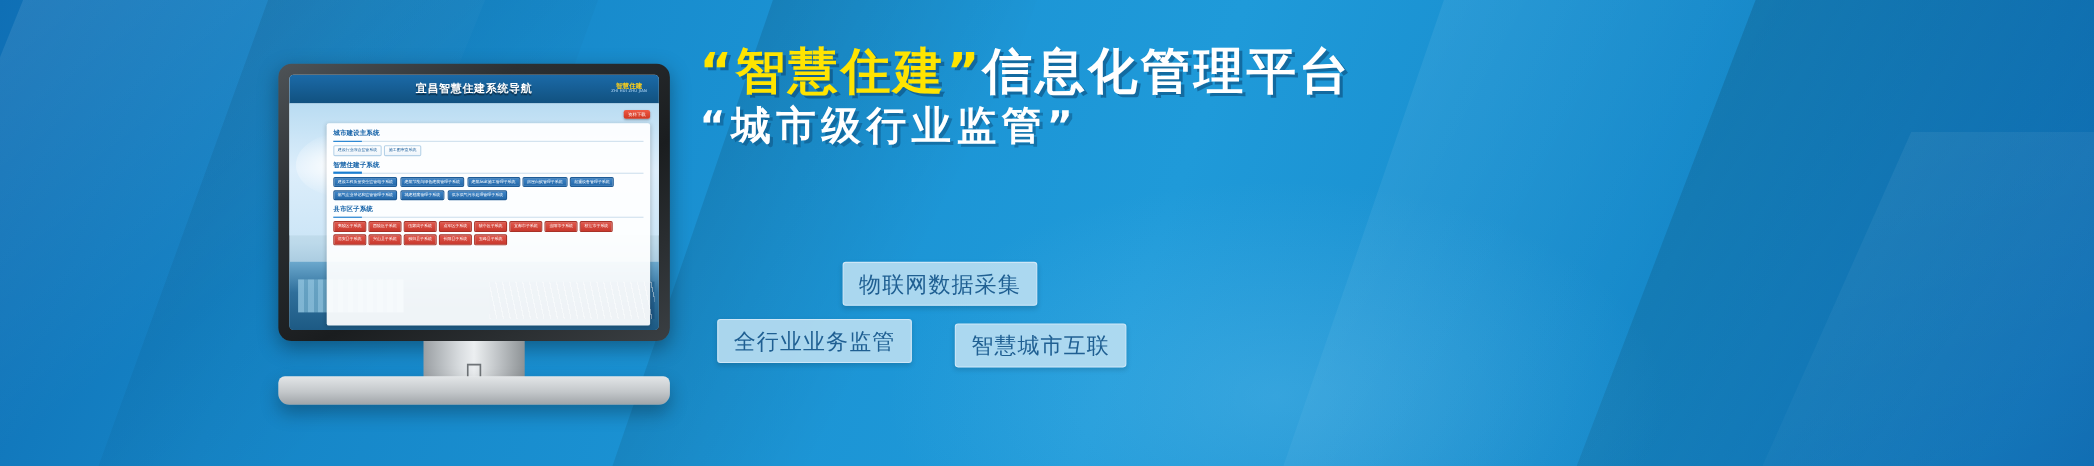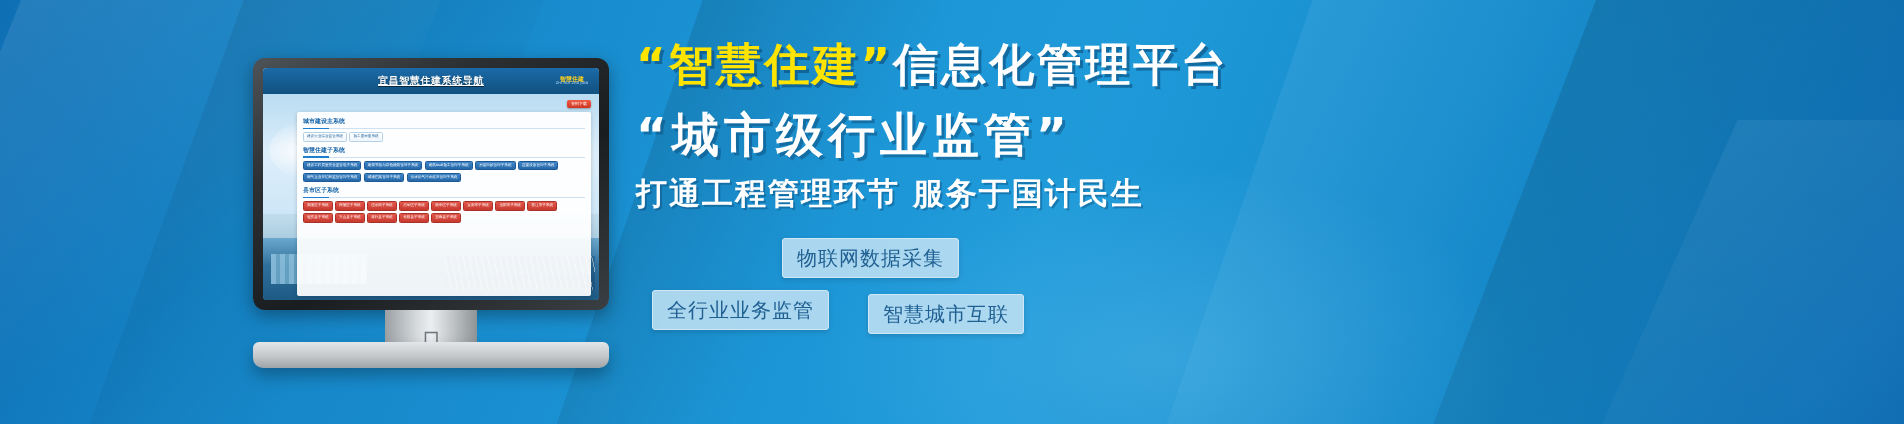--- a/index.html
+++ b/index.html
@@ -39,21 +39,21 @@
   
   .monitor{position:absolute;left:253px;top:58px;width:356px;height:252px;}
   .bezel{position:absolute;inset:0;border-radius:12px;
     background:linear-gradient(150deg,#4e5357 0%,#2c3033 28%,#1a1d1f 60%,#3a3f43 100%);
     box-shadow:0 6px 18px rgba(0,0,0,.35);padding:8px;box-sizing:border-box;}
   .screen{position:absolute;left:10px;top:10px;right:10px;bottom:10px;border-radius:4px;overflow:hidden;
     background:linear-gradient(#cfe4f2,#eaf3fa 34%,#bcd9ea 66%,#6e9fbe 100%);}
   .scr-top{height:26px;background:linear-gradient(#1b6aa8,#11517f);
     display:flex;align-items:center;justify-content:center;position:relative;}
   .scr-title{color:#fff;font-size:10px;font-weight:bold;letter-spacing:.6px;
-    text-shadow:0 1px 1px rgba(0,0,0,.5);text-decoration:underline;}
+    text-shadow:0 1px 1px rgba(0,0,0,.5);}
   .scr-logo{position:absolute;right:5px;top:3px;width:44px;height:19px;
     display:flex;flex-direction:column;justify-content:center;align-items:center;line-height:1;}
   .scr-logo .l1{color:#ffd11a;font-size:6px;font-weight:bold;}
   .scr-logo .l2{color:#bfe2ff;font-size:3.4px;letter-spacing:.2px;}
   .sky{position:absolute;left:0;right:0;top:26px;height:120px;
     background:linear-gradient(#b9dcf2,#ddeefb 50%,#cde6f7);}
   .sky:after{content:"";position:absolute;left:6px;top:26px;width:92px;height:60px;border-radius:50%;
     background:radial-gradient(ellipse at 40% 50%,rgba(255,255,255,.95),rgba(255,255,255,0) 68%);}
   .city{position:absolute;left:0;right:0;bottom:0;height:62px;
     background:linear-gradient(#6ba8cd,#2f6f9b 45%,#1d5a84);}
@@ -83,33 +83,33 @@
     background:linear-gradient(#e3e6e8,#c3c7ca 55%,#9fa4a8);
     box-shadow:0 8px 16px rgba(0,0,0,.28);}
   .apple{position:absolute;left:50%;top:270px;transform:translateX(-50%);
     font-size:26px;color:#6f7478;line-height:1;}
 
   
   .copy{position:absolute;left:636px;top:38px;width:1230px;text-align:left;}
   .line1{font-size:45px;font-weight:bold;letter-spacing:3px;line-height:1.18;white-space:nowrap;}
   .line1 .yellow{color:#ffe400;text-shadow:3px 3px 0 rgba(10,70,115,.55);}
   .line1 .white{color:#ffffff;text-shadow:3px 3px 0 rgba(10,70,115,.55);}
-  .line2{font-size:47px;font-weight:bold;color:#ffffff;letter-spacing:5px;
-    line-height:1.2;margin-top:16px;white-space:nowrap;
+  .line2{font-size:36px;font-weight:bold;color:#ffffff;letter-spacing:5px;
+    line-height:1.2;margin-top:2px;white-space:nowrap;
     text-shadow:3px 3px 0 rgba(10,70,115,.45);}
   .line3{font-size:31px;font-weight:bold;color:#ffffff;letter-spacing:2px;
     line-height:1.2;margin-top:12px;white-space:nowrap;
     text-shadow:2px 2px 0 rgba(10,70,115,.40);}
 
   
   .tag{position:absolute;background:rgba(190,224,243,.88);border:1px solid #cfe7f7;
     border-radius:3px;color:#1f5f92;font-size:20px;letter-spacing:1px;
     padding:9px 14px;white-space:nowrap;line-height:1;
     box-shadow:0 2px 5px rgba(0,0,0,.14);}
-  .tag-iot{left:782px;top:238px;}
+  .tag-iot{left:766px;top:238px;}
   .tag-bigdata{left:954px;top:240px;}
   .tag-biz{left:652px;top:290px;}
   .tag-city{left:868px;top:294px;}
 </style>
 </head>
 <body>
 
 <div class="banner">
 
   <div class="facet f1"></div>
@@ -180,20 +180,19 @@
     <div class="stand-neck"></div>
     <div class="apple"></div>
     <div class="stand-base"></div>
   </div>
 
   <div class="copy">
     <div class="line1">
       <span class="yellow">“智慧住建”</span><span class="white">信息化管理平台</span>
     </div>
     <div class="line2">“城市级行业监管”</div>
-    <div class="line3">打通工程管理环节  服务于国计民生</div>
   </div>
 
   <div class="tag tag-iot">物联网数据采集</div>
   <div class="tag tag-biz">全行业业务监管</div>
   <div class="tag tag-city">智慧城市互联</div>
 
 </div>
 
 </body></html>

